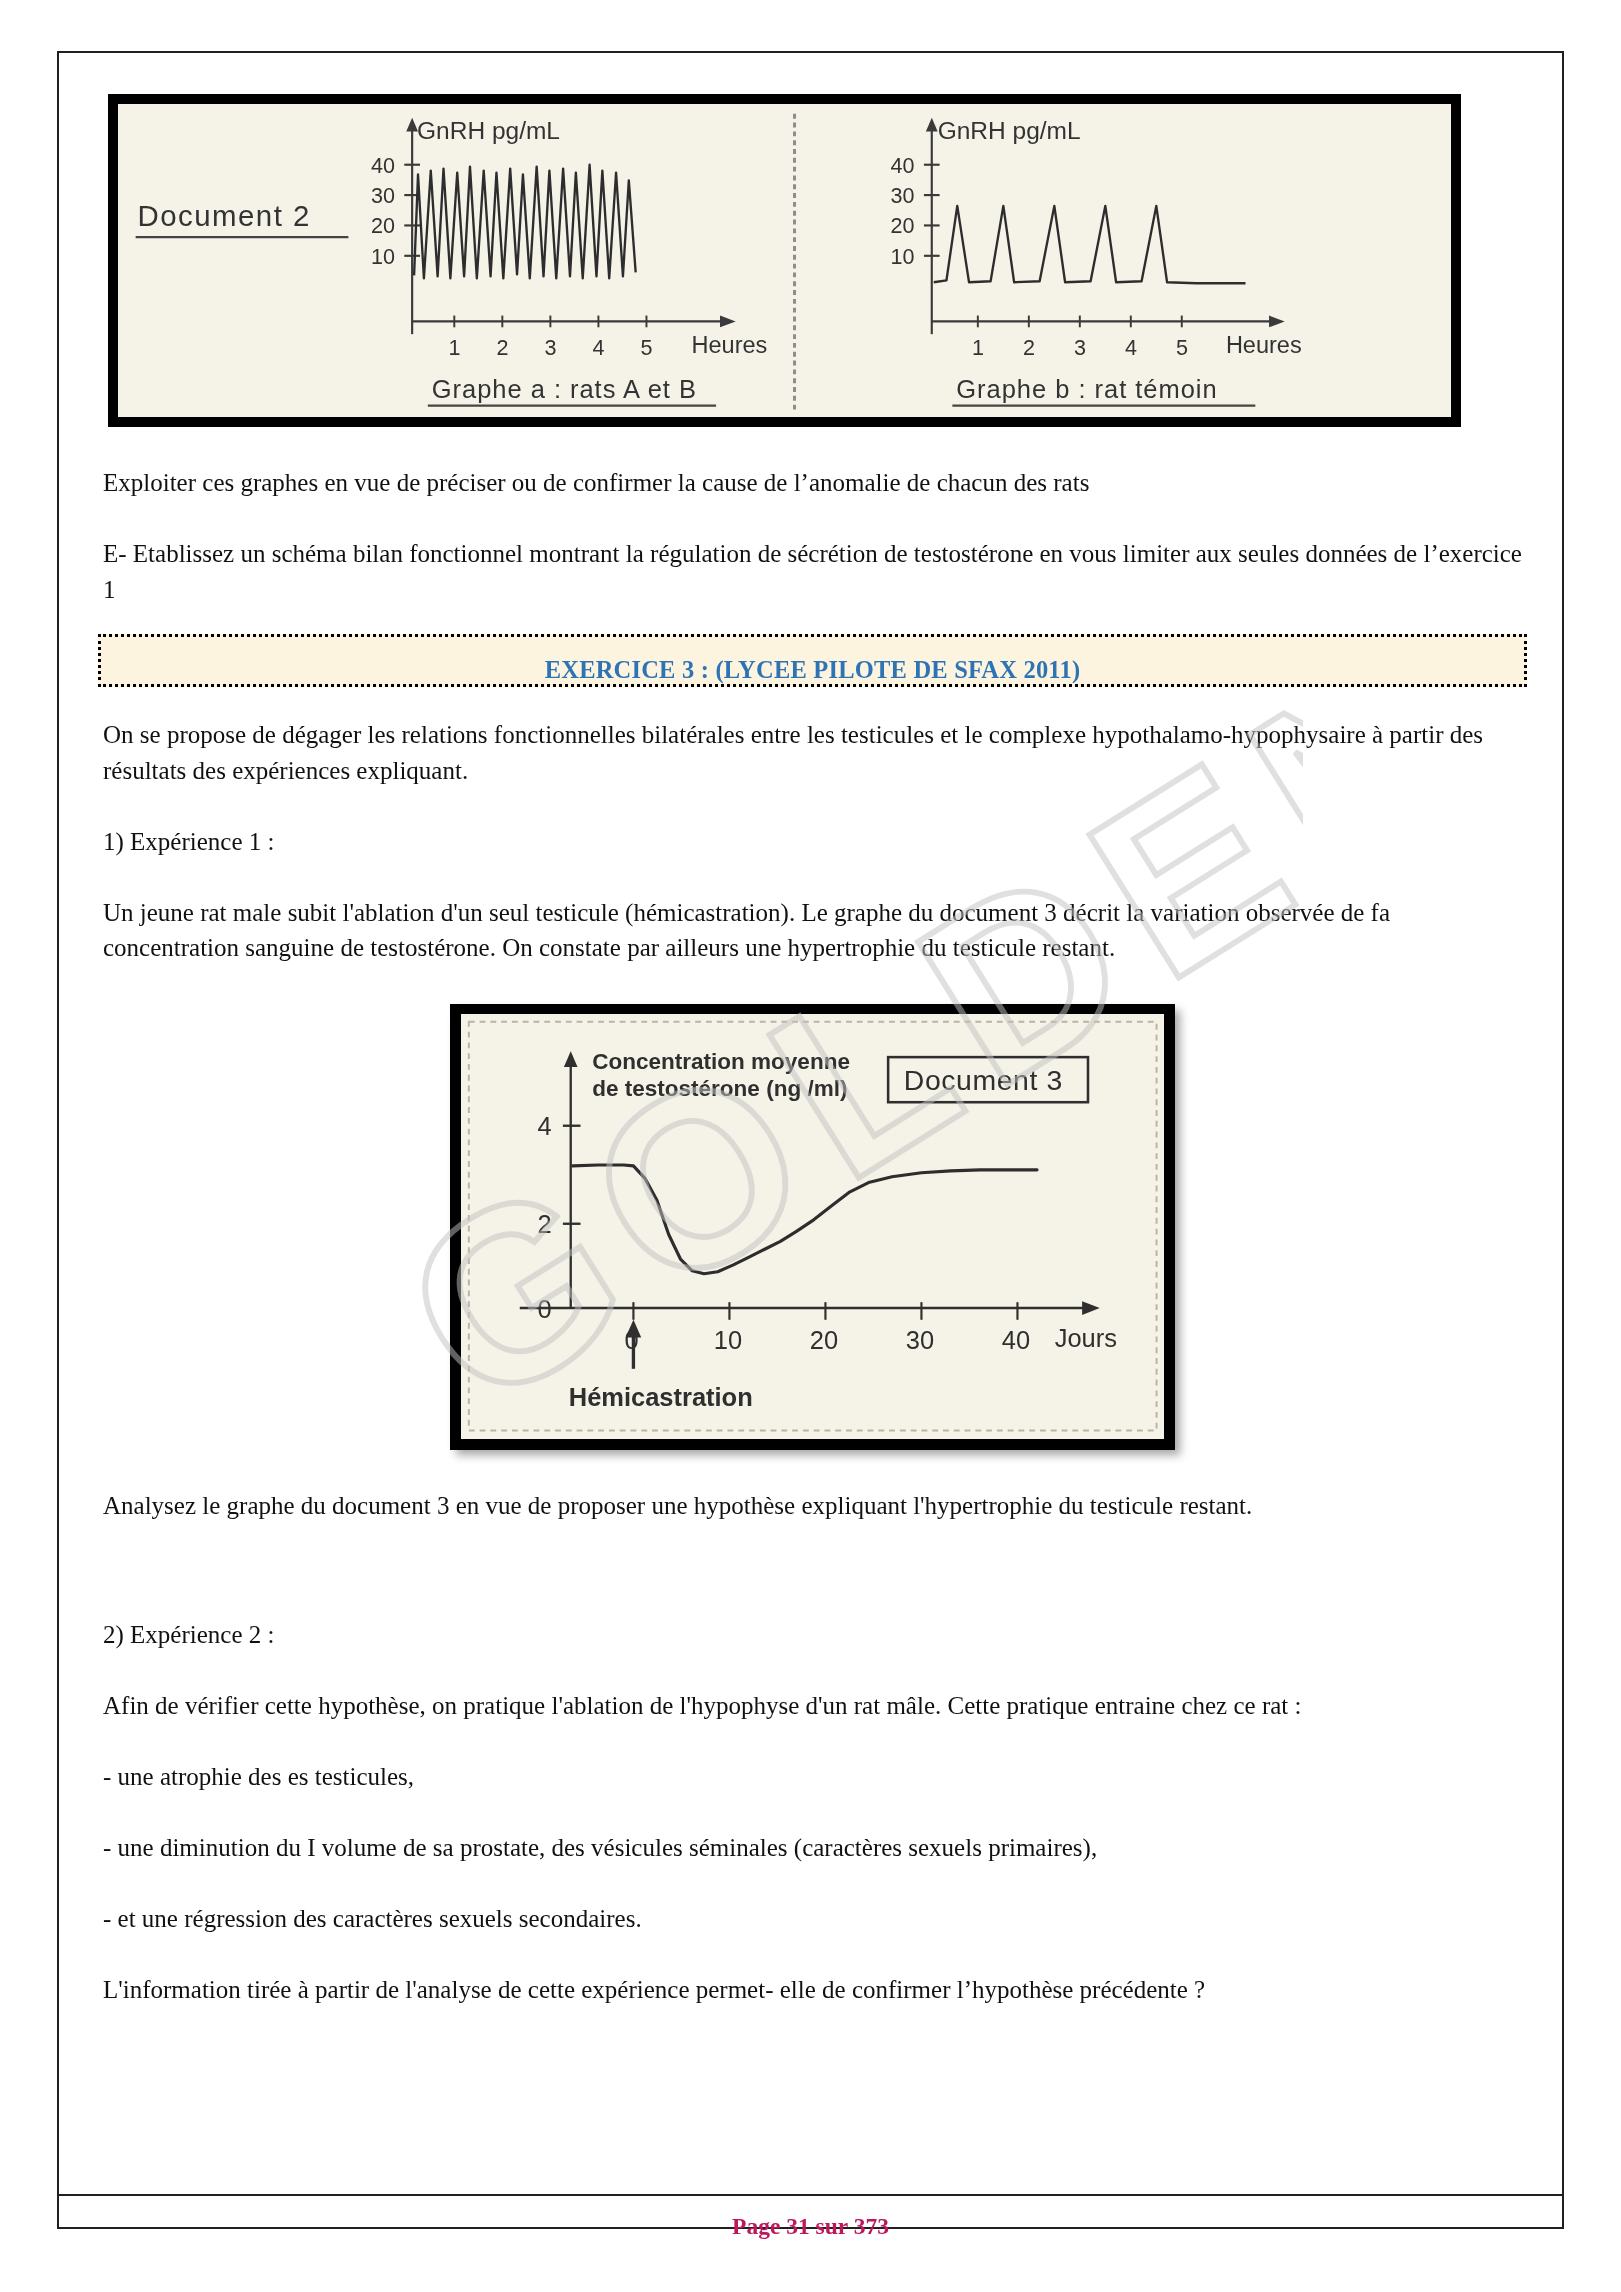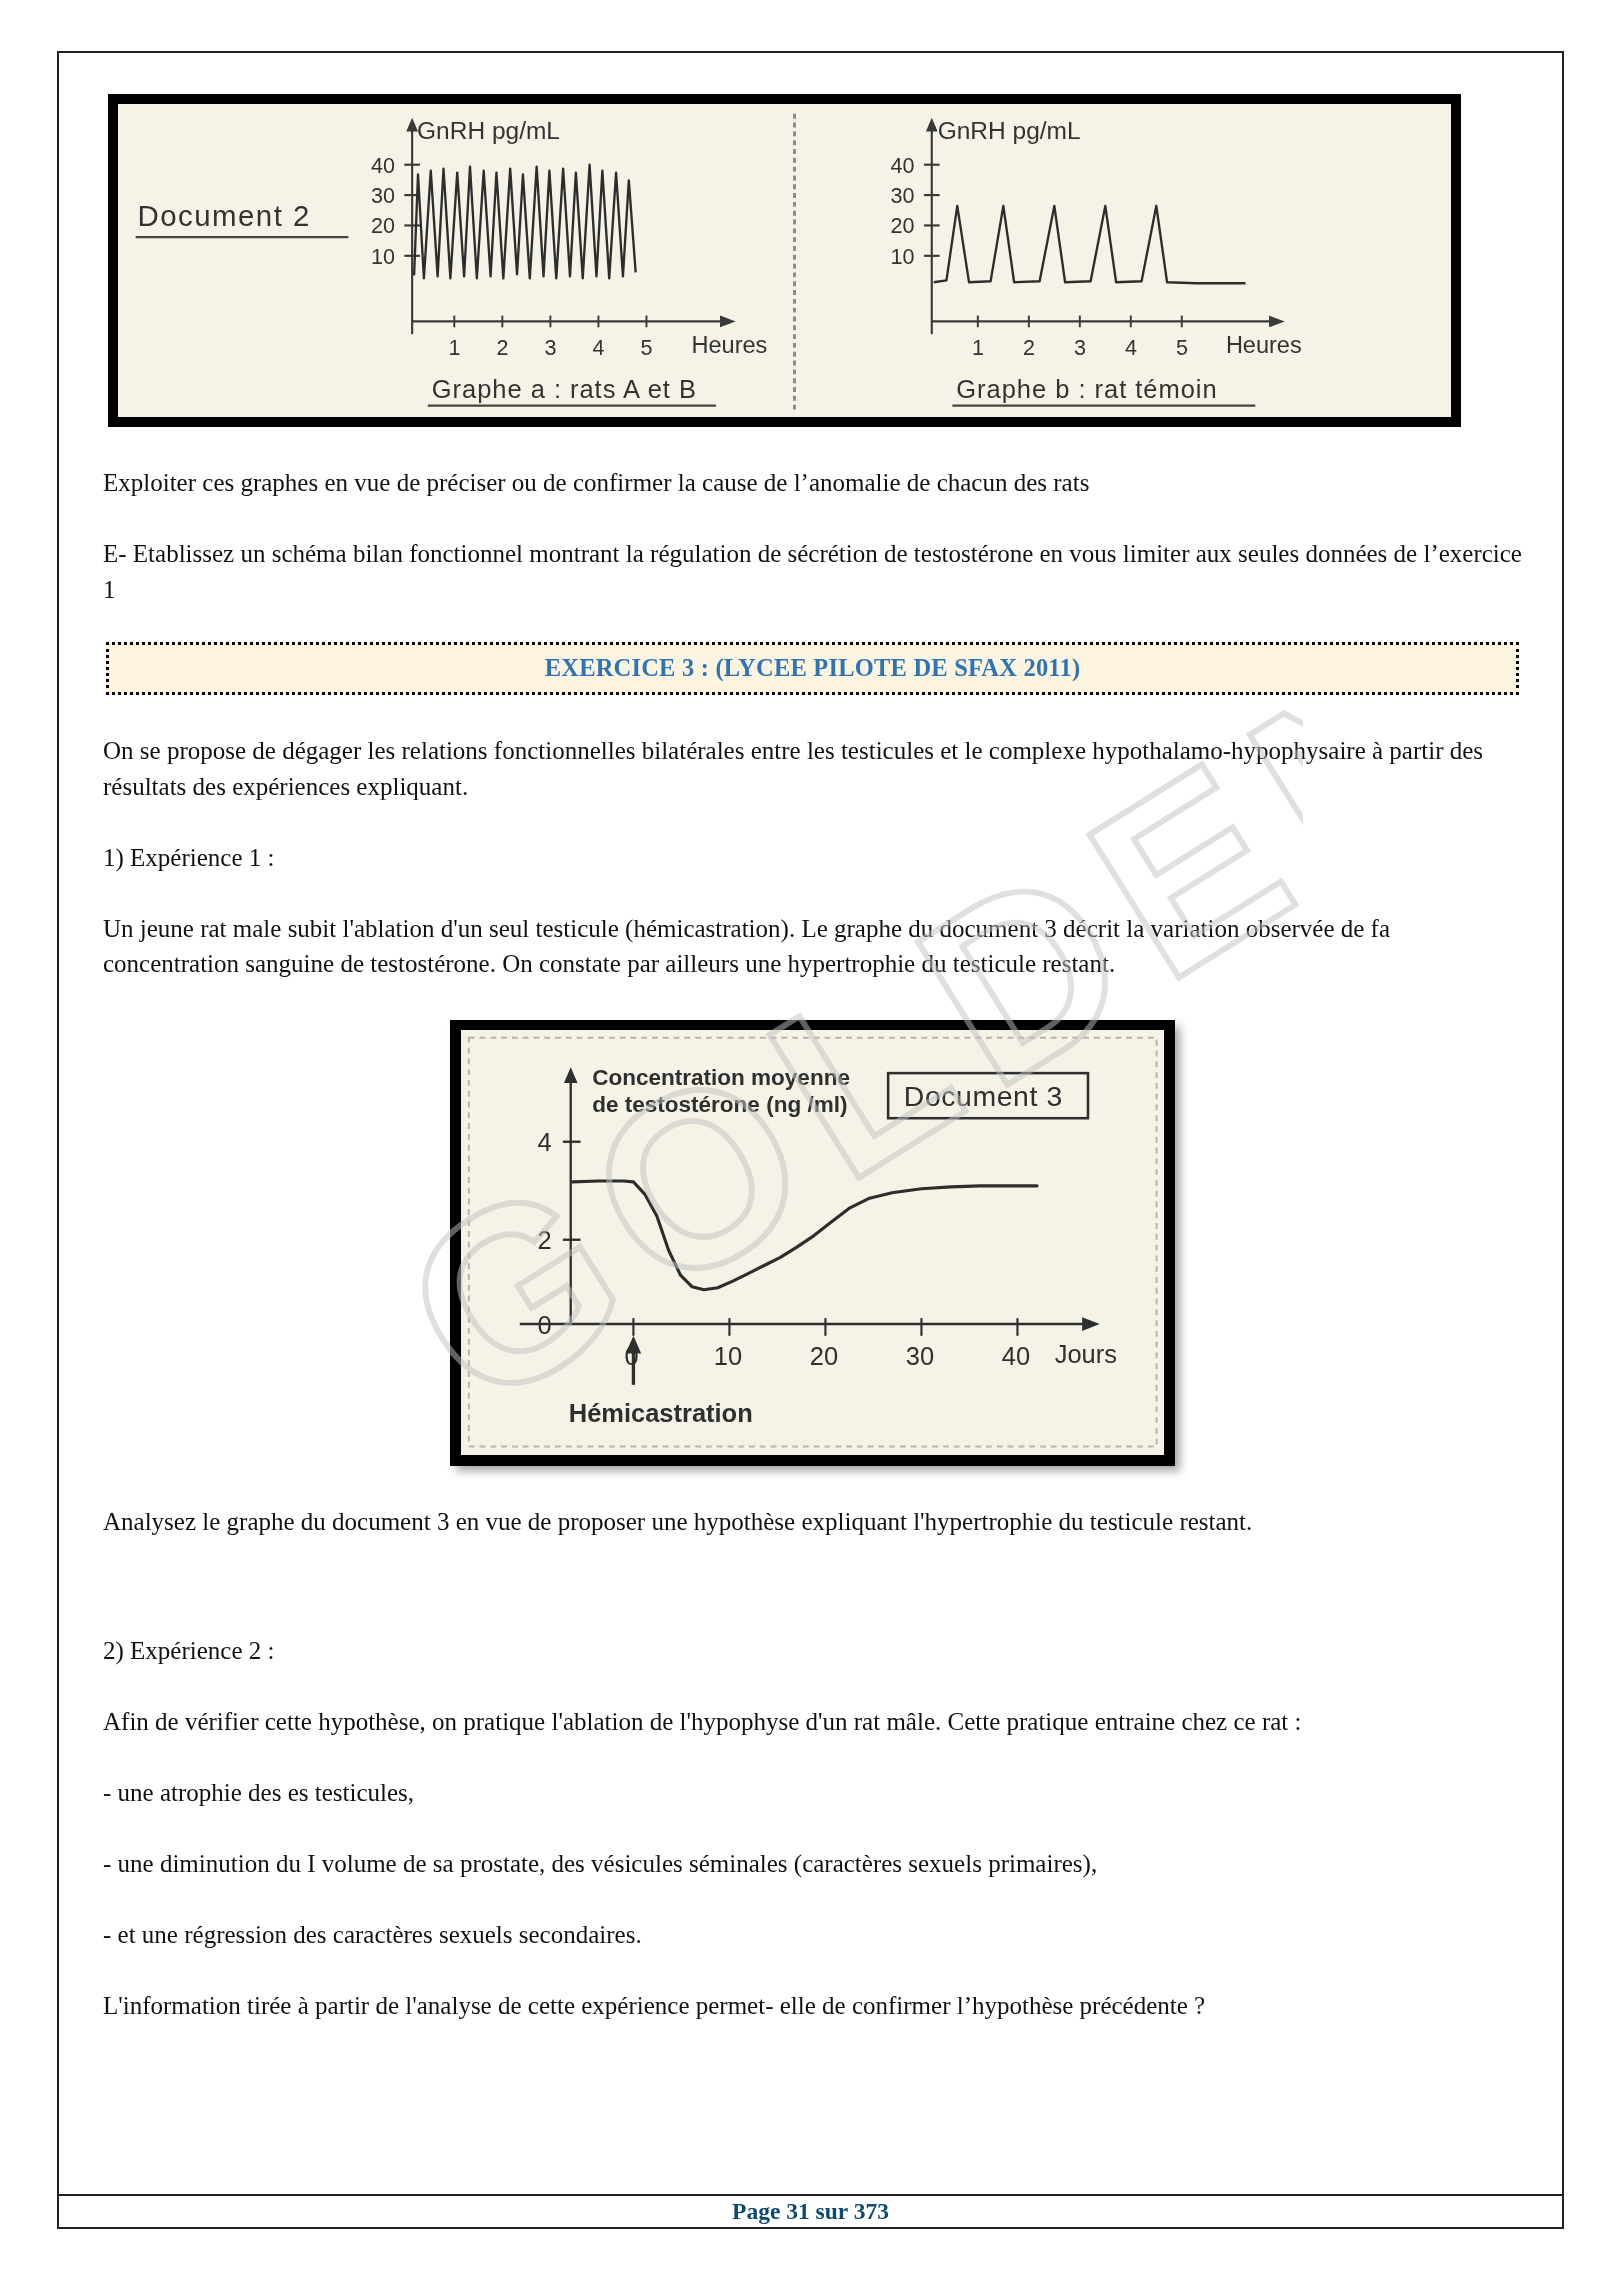--- a/index.html
+++ b/index.html
@@ -55,38 +55,38 @@
   .sp-b{height:25.5px;}
   .sp-c{height:21.6px;}
   .sp-big{height:84px;}
 
   
   .ex-banner{
     position:relative;
     background:#fdf4e0;
     border:3.9px dotted #000;
     height:47px;
-    display:flex;align-items:center;justify-content:center;
-    margin:8px;
+    display:flex;align-items:flex-end;justify-content:center;
+    margin:0;
   }
   .ex-banner .label{
     color:#2e74b5;font-weight:bold;font-size:24.5px;letter-spacing:0.2px;
     font-family:"Liberation Serif", serif;
     white-space:nowrap;
   }
 
   
   .footer{
     position:absolute;left:57px;top:2194px;width:1507px;
     text-align:center;
   }
   .footer .rule{height:2px;background:#231f20;width:100%;}
   .footer .pg{
     font-family:"Liberation Serif", serif;
-    font-weight:bold;font-size:23.5px;color:#0c4a6e;margin-top:2px;
+    font-weight:bold;font-size:23.5px;color:#be185d;margin-top:17px;
   }
 </style>
 </head>
 <body>
 
 <div class="page">
 
   <div class="page-frame-top"></div>
   <div class="page-frame"></div>
 

